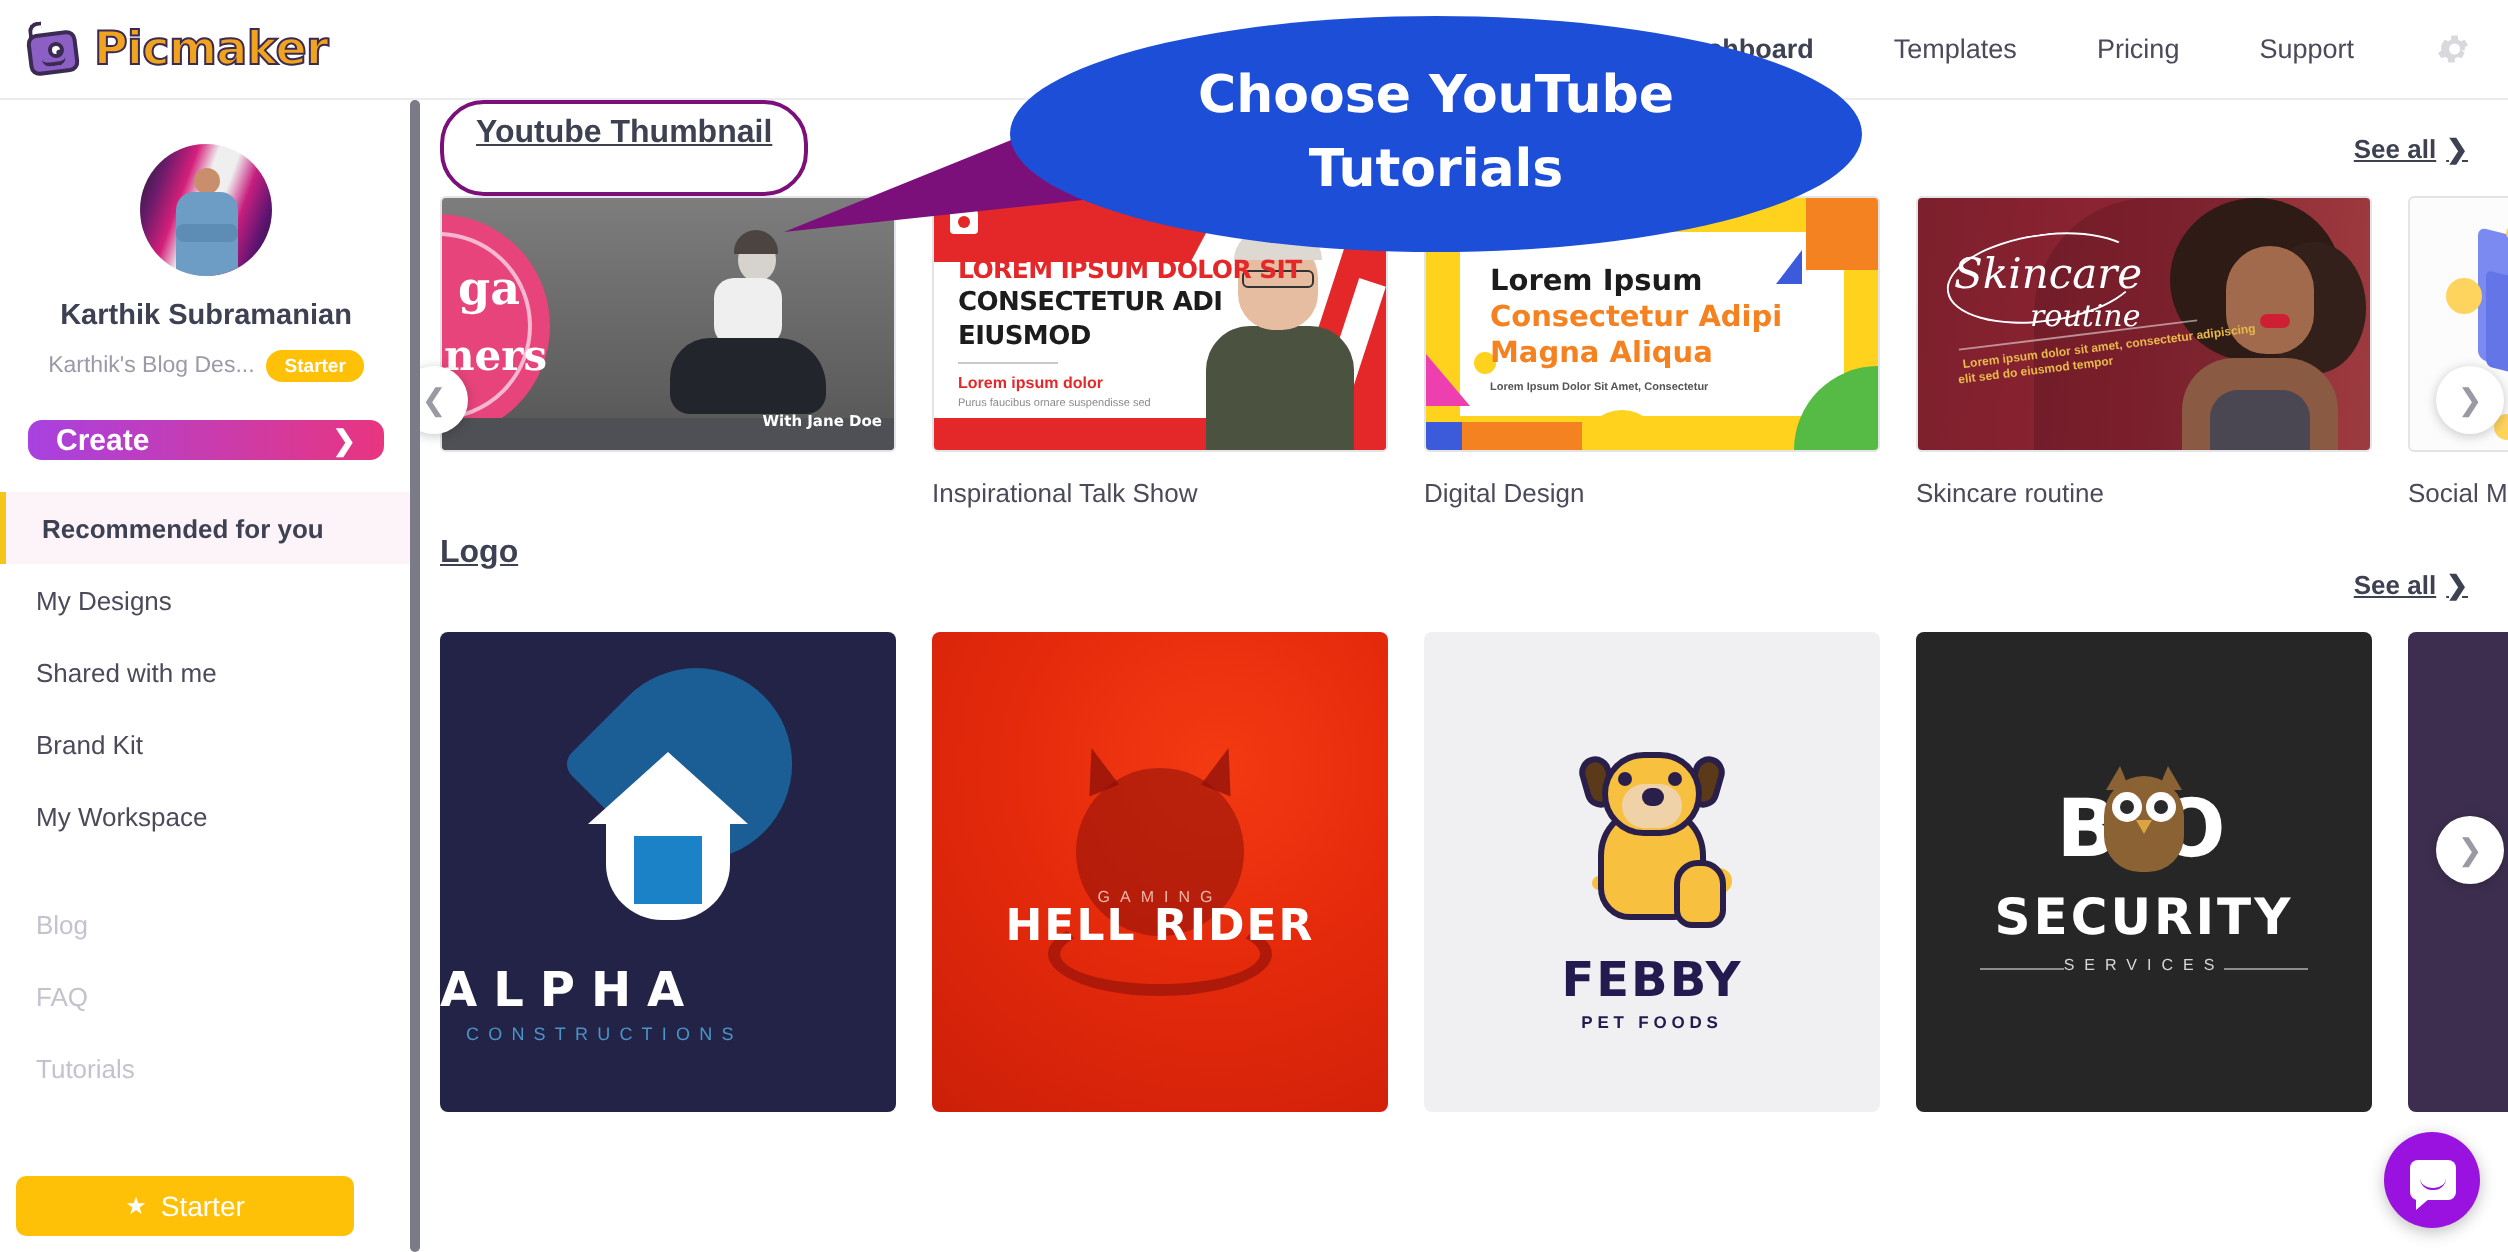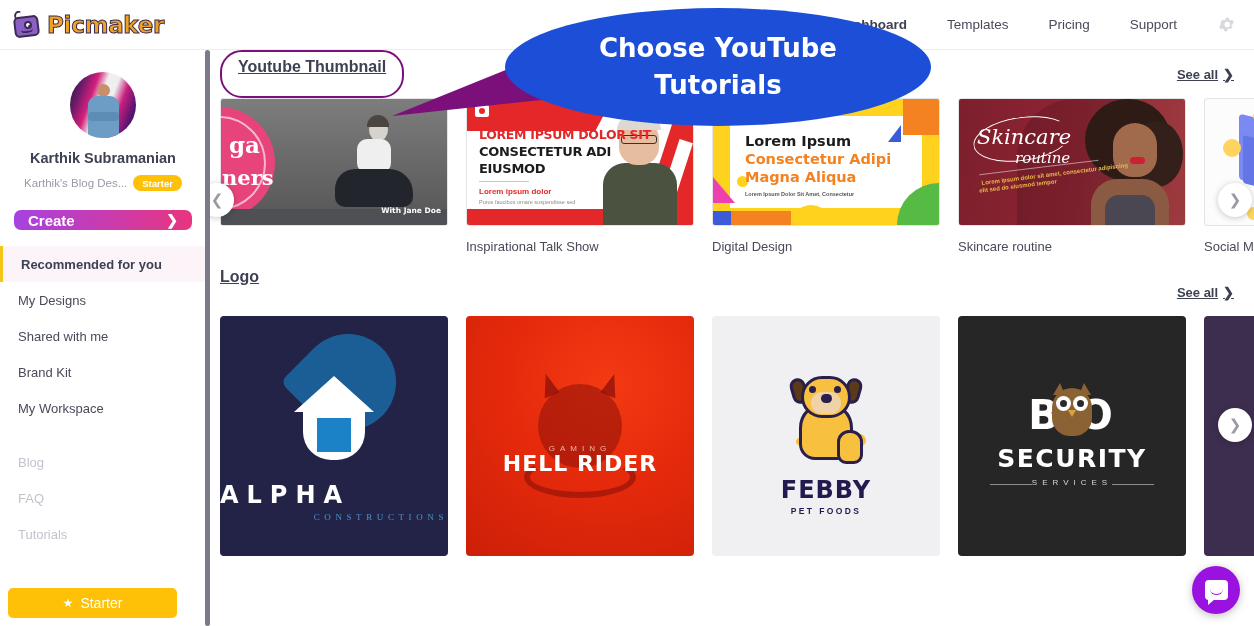--- a/index.html
+++ b/index.html
@@ -223,21 +223,21 @@
   
   .logos .card-thumb { width: 228px; height: 240px; border: none; border-radius: 4px; }
   .l-alpha { background:#232347; }
   .l-alpha .drop { position:absolute; left:50%; top:52px; transform:translateX(-50%); width:96px; height:96px; border-radius:50% 50% 50% 8px; background:#1b5e96; rotate:45deg; }
   .l-alpha .house{ position:absolute; left:50%; top:60px; transform:translateX(-50%); width:0;height:0; border-left:40px solid transparent; border-right:40px solid transparent; border-bottom:36px solid #fff; }
   .l-alpha .hbody{ position:absolute; left:50%; top:94px; transform:translateX(-50%); width:62px; height:50px; background:#fff; border-radius:0 0 28px 28px; }
   .l-alpha .win { position:absolute; left:50%; top:102px; transform:translateX(-50%); width:34px; height:34px; background:#1c82c8; display:grid; grid-template-columns:1fr 1fr; grid-template-rows:1fr 1fr; gap:3px; }
   .l-alpha .win i { background:#1c82c8; border:0; }
   .l-alpha .winbg{ position:absolute; left:50%; top:102px; transform:translateX(-50%); width:34px; height:34px; background:#fff; }
   .l-alpha .t1 { position:absolute; left:0; right:0; top:165px; text-align:left; color:#fff; font-size:24px; font-weight:bold; letter-spacing:8px; font-family:"DejaVu Sans",sans-serif; }
-  .l-alpha .t2 { position:absolute; left:0; right:0; top:196px; text-align:right; color:#4a94c8; font-size:9px; letter-spacing:4.6px; font-family:Liberation Serif, serif; }
+  .l-alpha .t2 { position:absolute; left:0; right:0; top:196px; text-align:left; color:#4a94c8; font-size:9px; letter-spacing:4.6px; font-family:Liberation Sans, sans-serif;padding-left:13px; }
   .l-hell { background: radial-gradient(circle at 62% 28%, #f33a12 0%, #e52a0c 45%, #cc1f08 100%); }
   .l-hell .circ { position:absolute; left:50%; top:68px; transform:translateX(-50%); width:84px; height:84px; border-radius:50%; background:rgba(140,16,10,.55); }
   .l-hell .hornL{ position:absolute; left:74px; top:58px; width:0;height:0;border-left:10px solid transparent;border-right:6px solid transparent;border-bottom:22px solid rgba(140,16,10,.75); transform:rotate(-22deg); }
   .l-hell .hornR{ position:absolute; right:74px; top:58px; width:0;height:0;border-left:6px solid transparent;border-right:10px solid transparent;border-bottom:22px solid rgba(140,16,10,.75); transform:rotate(22deg); }
   .l-hell .tail { position:absolute; left:50%; top:140px; transform:translateX(-50%); width:112px; height:42px; border:6px solid rgba(140,16,10,.6); border-radius:50%; border-top-color:transparent; }
   .l-hell .t1 { position:absolute; left:0;right:0; top:102px; text-align:center; color:#fff; font-size:22px; font-weight:bold; letter-spacing:1px; font-family:"DejaVu Sans",sans-serif;margin-top:33px; }
   .l-hell .t2 { position:absolute; left:0;right:0; top:128px; text-align:center; color:#f0b5a6; font-size:8px; letter-spacing:5px; }
   .l-febby{ background:#f0f0f2; }
   .l-febby .dog { position:absolute; left:50%; top:56px; transform:translateX(-50%); width:78px; height:92px; }
   .l-febby .d-body{ position:absolute; left:12px; top:30px; width:54px; height:58px; border-radius:26px 26px 16px 16px; background:#f7c03e; border:3px solid #2a1f4a; }

